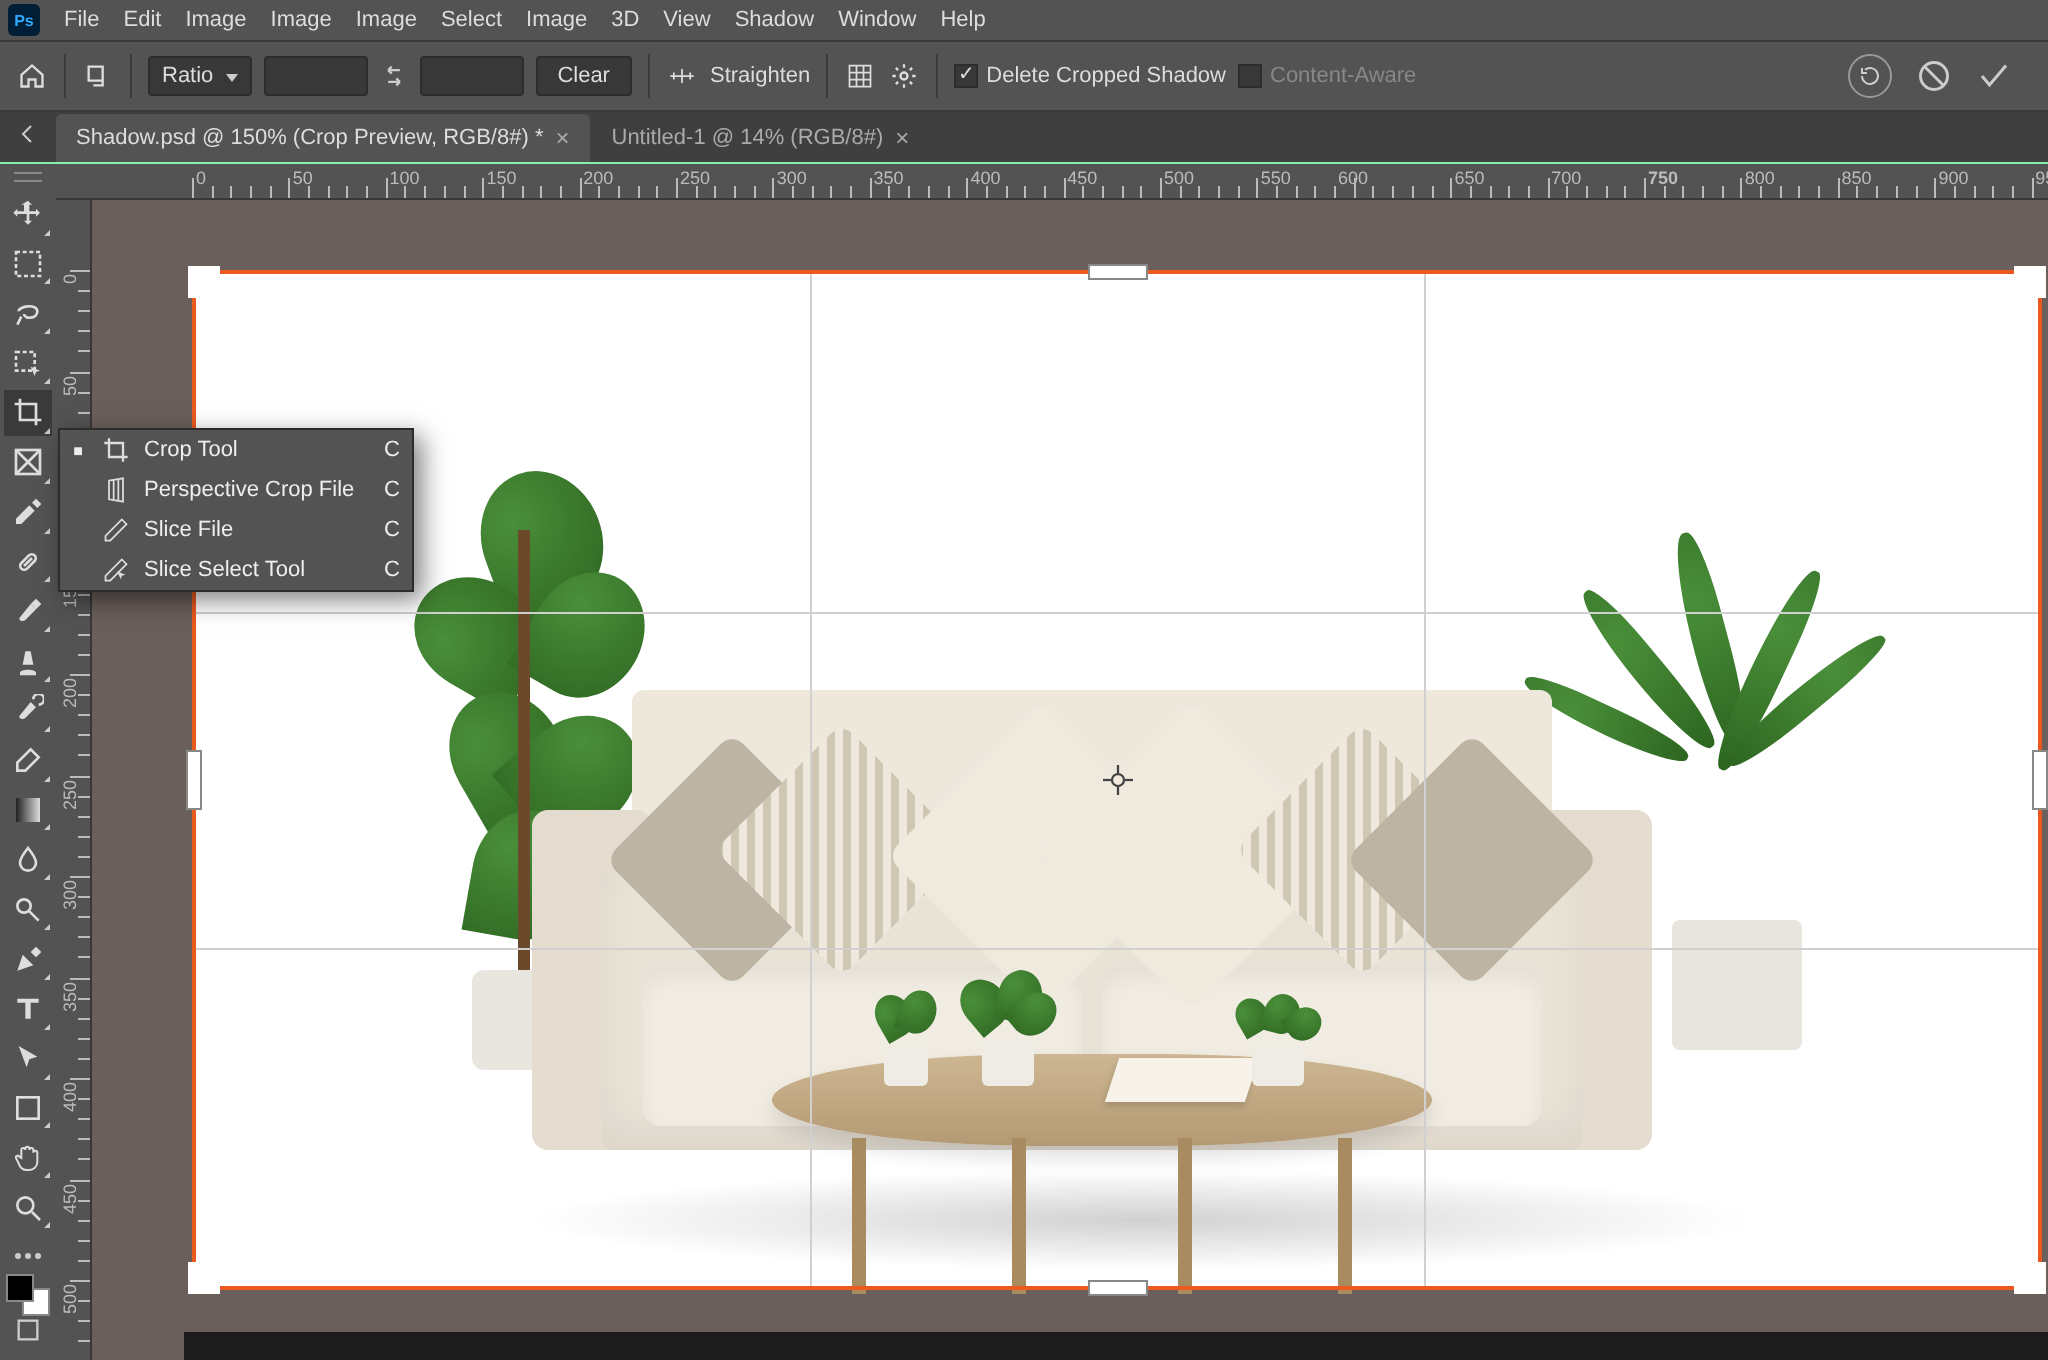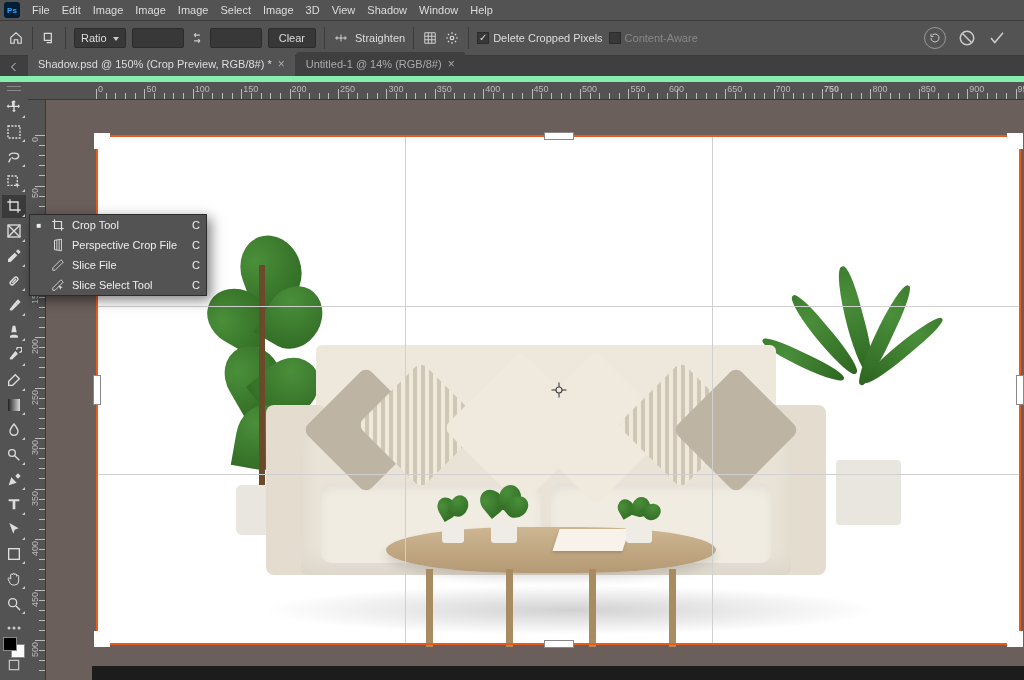--- a/index.html
+++ b/index.html
@@ -20,21 +20,21 @@
   .swap-icon { fill:#ccc; width:14px; height:14px; }
   .opt-btn { background:#383838; border:1px solid #2c2c2c; color:#ddd; font-size:11px; height:20px; padding:0 10px; border-radius:2px; display:flex; align-items:center; }
   .opt-chk { display:flex; align-items:center; gap:4px; font-size:11px; }
   .opt-chk .box { width:12px; height:12px; background:#383838; border:1px solid #2c2c2c; display:flex; align-items:center; justify-content:center; }
   .opt-chk .box.checked::after { content:"✓"; font-size:10px; line-height:10px; color:#ddd; }
   .opt-disabled { color:#888; }
   .right-opts { margin-left:auto; display:flex; align-items:center; gap:12px; padding-right:10px; }
   .circ-btn { width:22px; height:22px; border:1px solid #999; border-radius:50%; display:flex; align-items:center; justify-content:center; fill:#ccc; }
 
   
-  .tabbar { height: 26px; background: #3f3f3f; display:flex; align-items:flex-end; padding-left:28px; gap:0; border-bottom:6px solid #86efac; position:relative; }
+  .tabbar { height: 26px; background: #3f3f3f; display:flex; align-items:flex-end; padding-left:28px; gap:0; border-bottom:1px solid #86efac; position:relative; }
   .backarrow { position:absolute; left:8px; top:5px; fill:#ccc; }
   .tab { background:#535353; color:#ddd; font-size:11px; padding:5px 10px; border-top-left-radius:3px; border-top-right-radius:3px; display:flex; align-items:center; gap:6px; margin-right:1px; }
   .tab.inactive { background:#3f3f3f; color:#aaa; }
   .tab .x { font-size:12px; color:#aaa; }
 
   
   .workspace { position:absolute; top:82px; bottom:0; left:0; right:0; background:#535353; }
 
   
   .tools { position:absolute; left:0; top:0; bottom:0; width:28px; background:#535353; display:flex; flex-direction:column; align-items:center; padding-top:4px; }
@@ -173,21 +173,21 @@
   </span>
   <span class="hbtn">
     <svg width="14" height="14" viewBox="0 0 24 24">
         <circle cx="12" cy="12" r="3" fill="none" stroke="#ddd" stroke-width="2"></circle>
         <path d="M12 2v3M12 19v3M2 12h3M19 12h3M5 5l2 2M17 17l2 2M19 5l-2 2M5 19l2-2" stroke="#ddd" stroke-width="2"></path>
       </svg>
   </span>
   <span class="sep"></span>
   <label class="opt-chk">
     <span class="box checked"></span>
-    <span>Delete Cropped Pixels</span>
+    <span>Delete Cropped Shadow</span>
   </label>
   <label class="opt-chk opt-disabled">
     <span class="box"></span>
     <span>Content-Aware</span>
   </label>
 
   <div class="right-opts">
     <span class="circ-btn">
       <svg width="12" height="12" viewBox="0 0 24 24">
           <path d="M4 12a8 8 0 1 0 3-6.3M4 4v5h5" fill="none" stroke="#ccc" stroke-width="2"></path>

